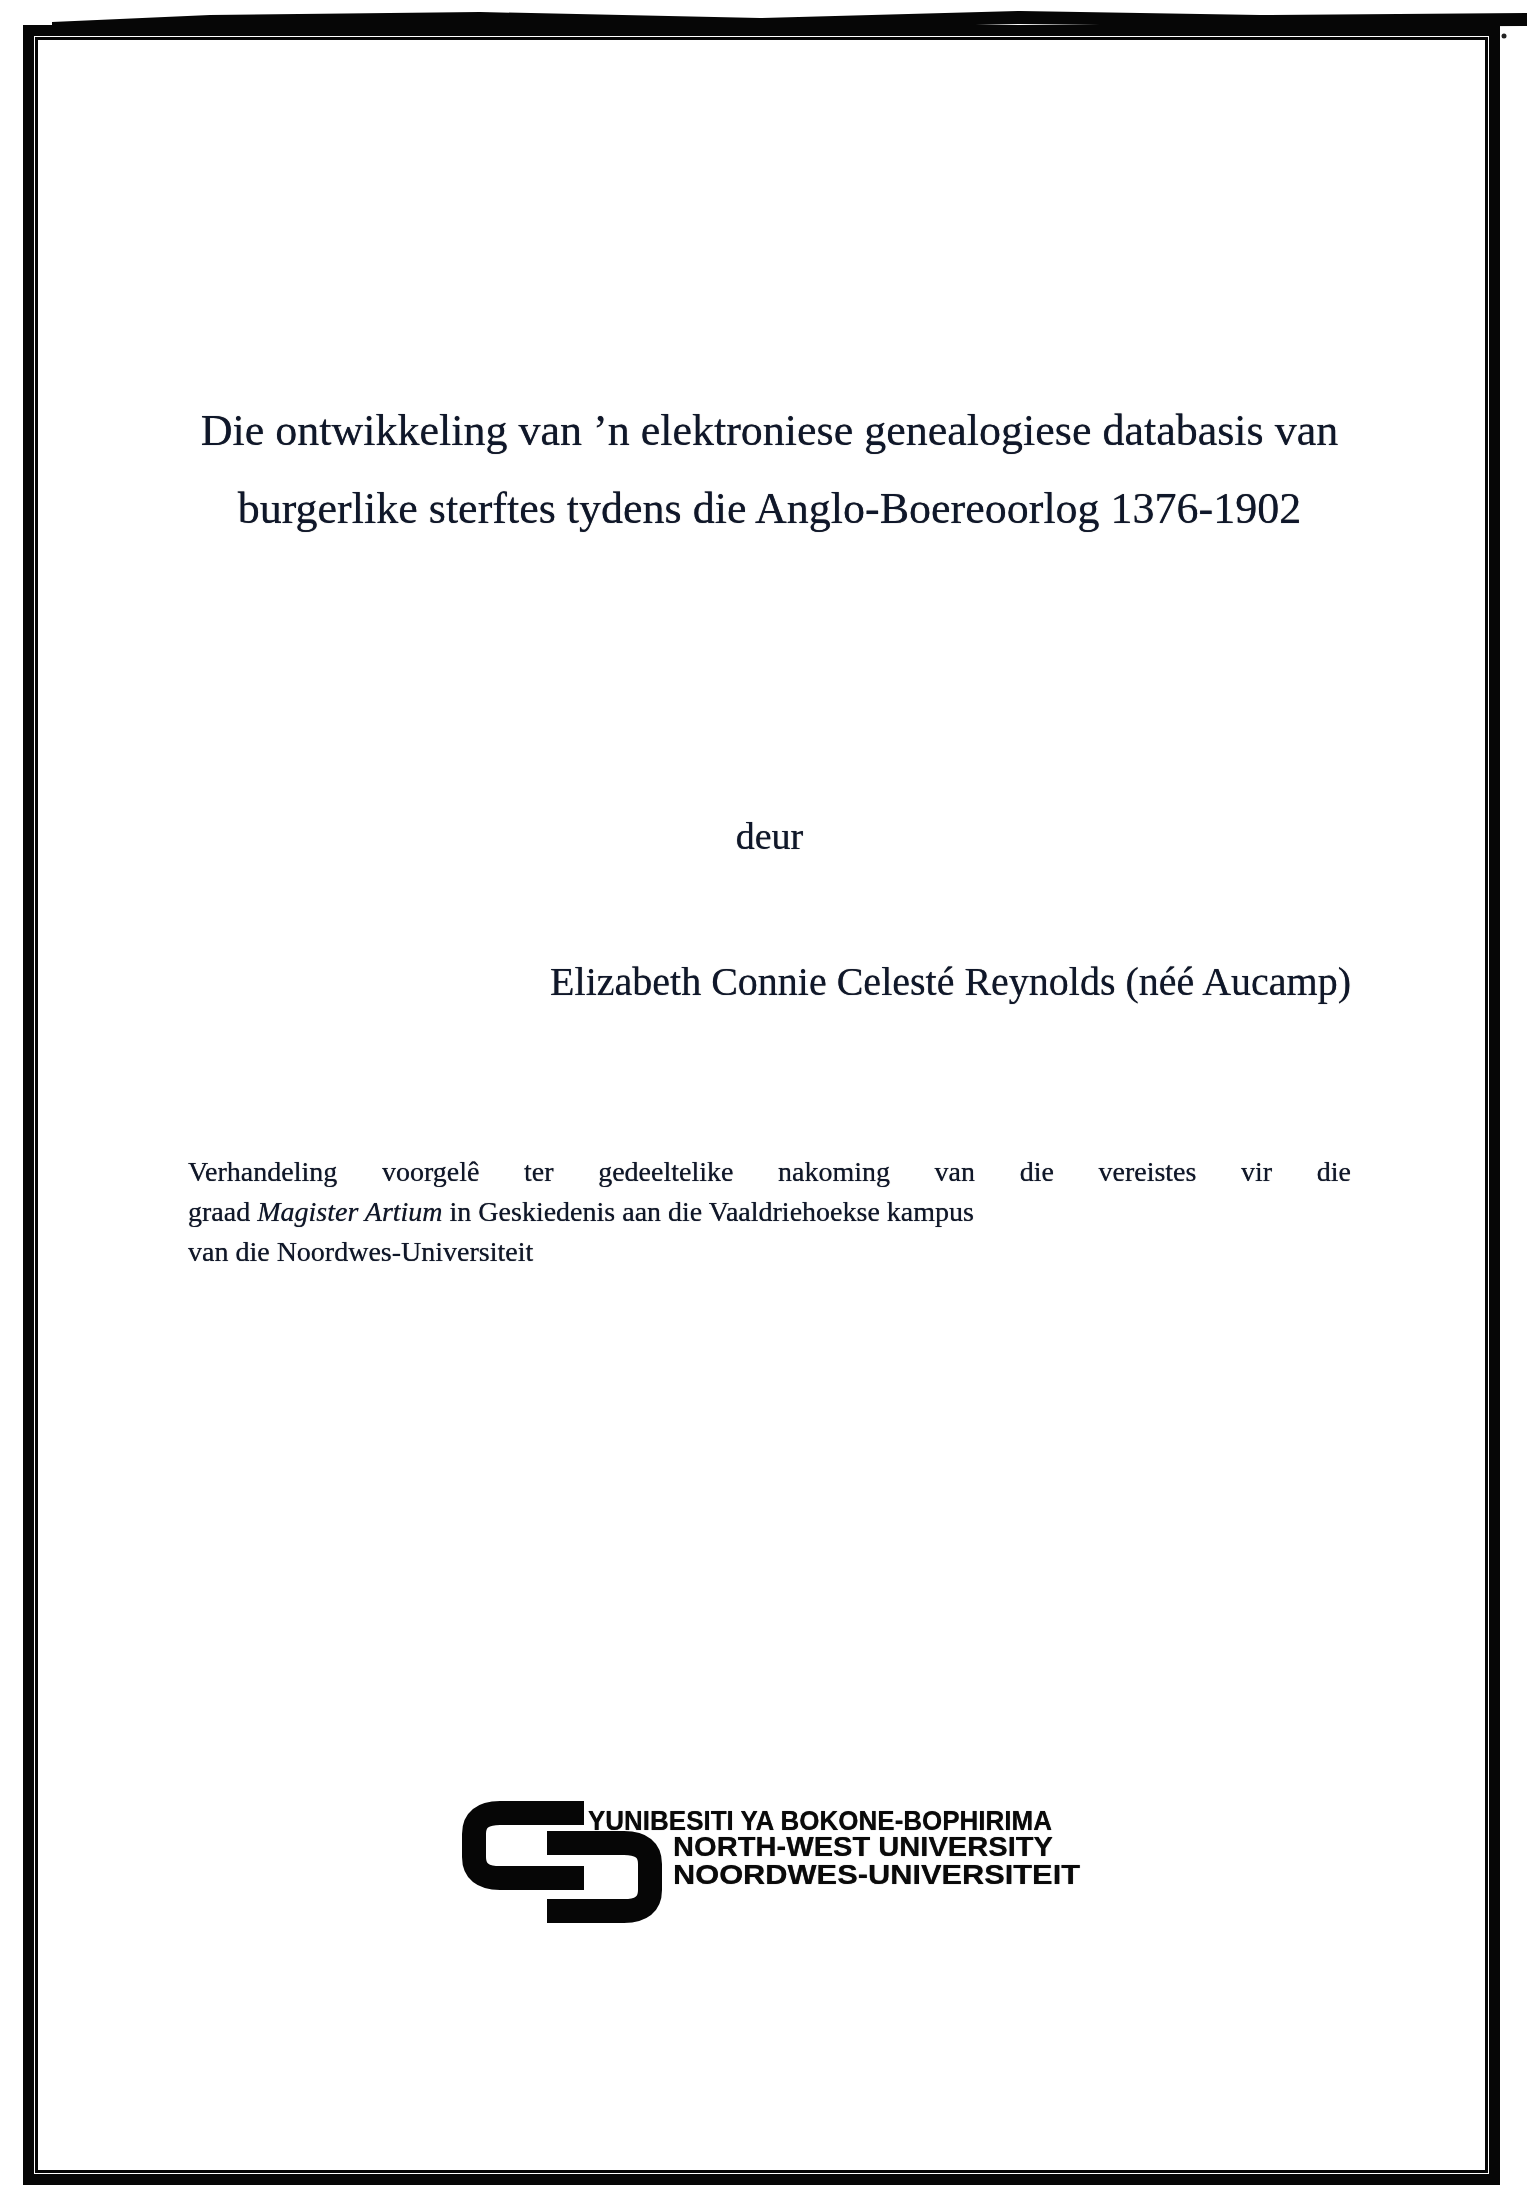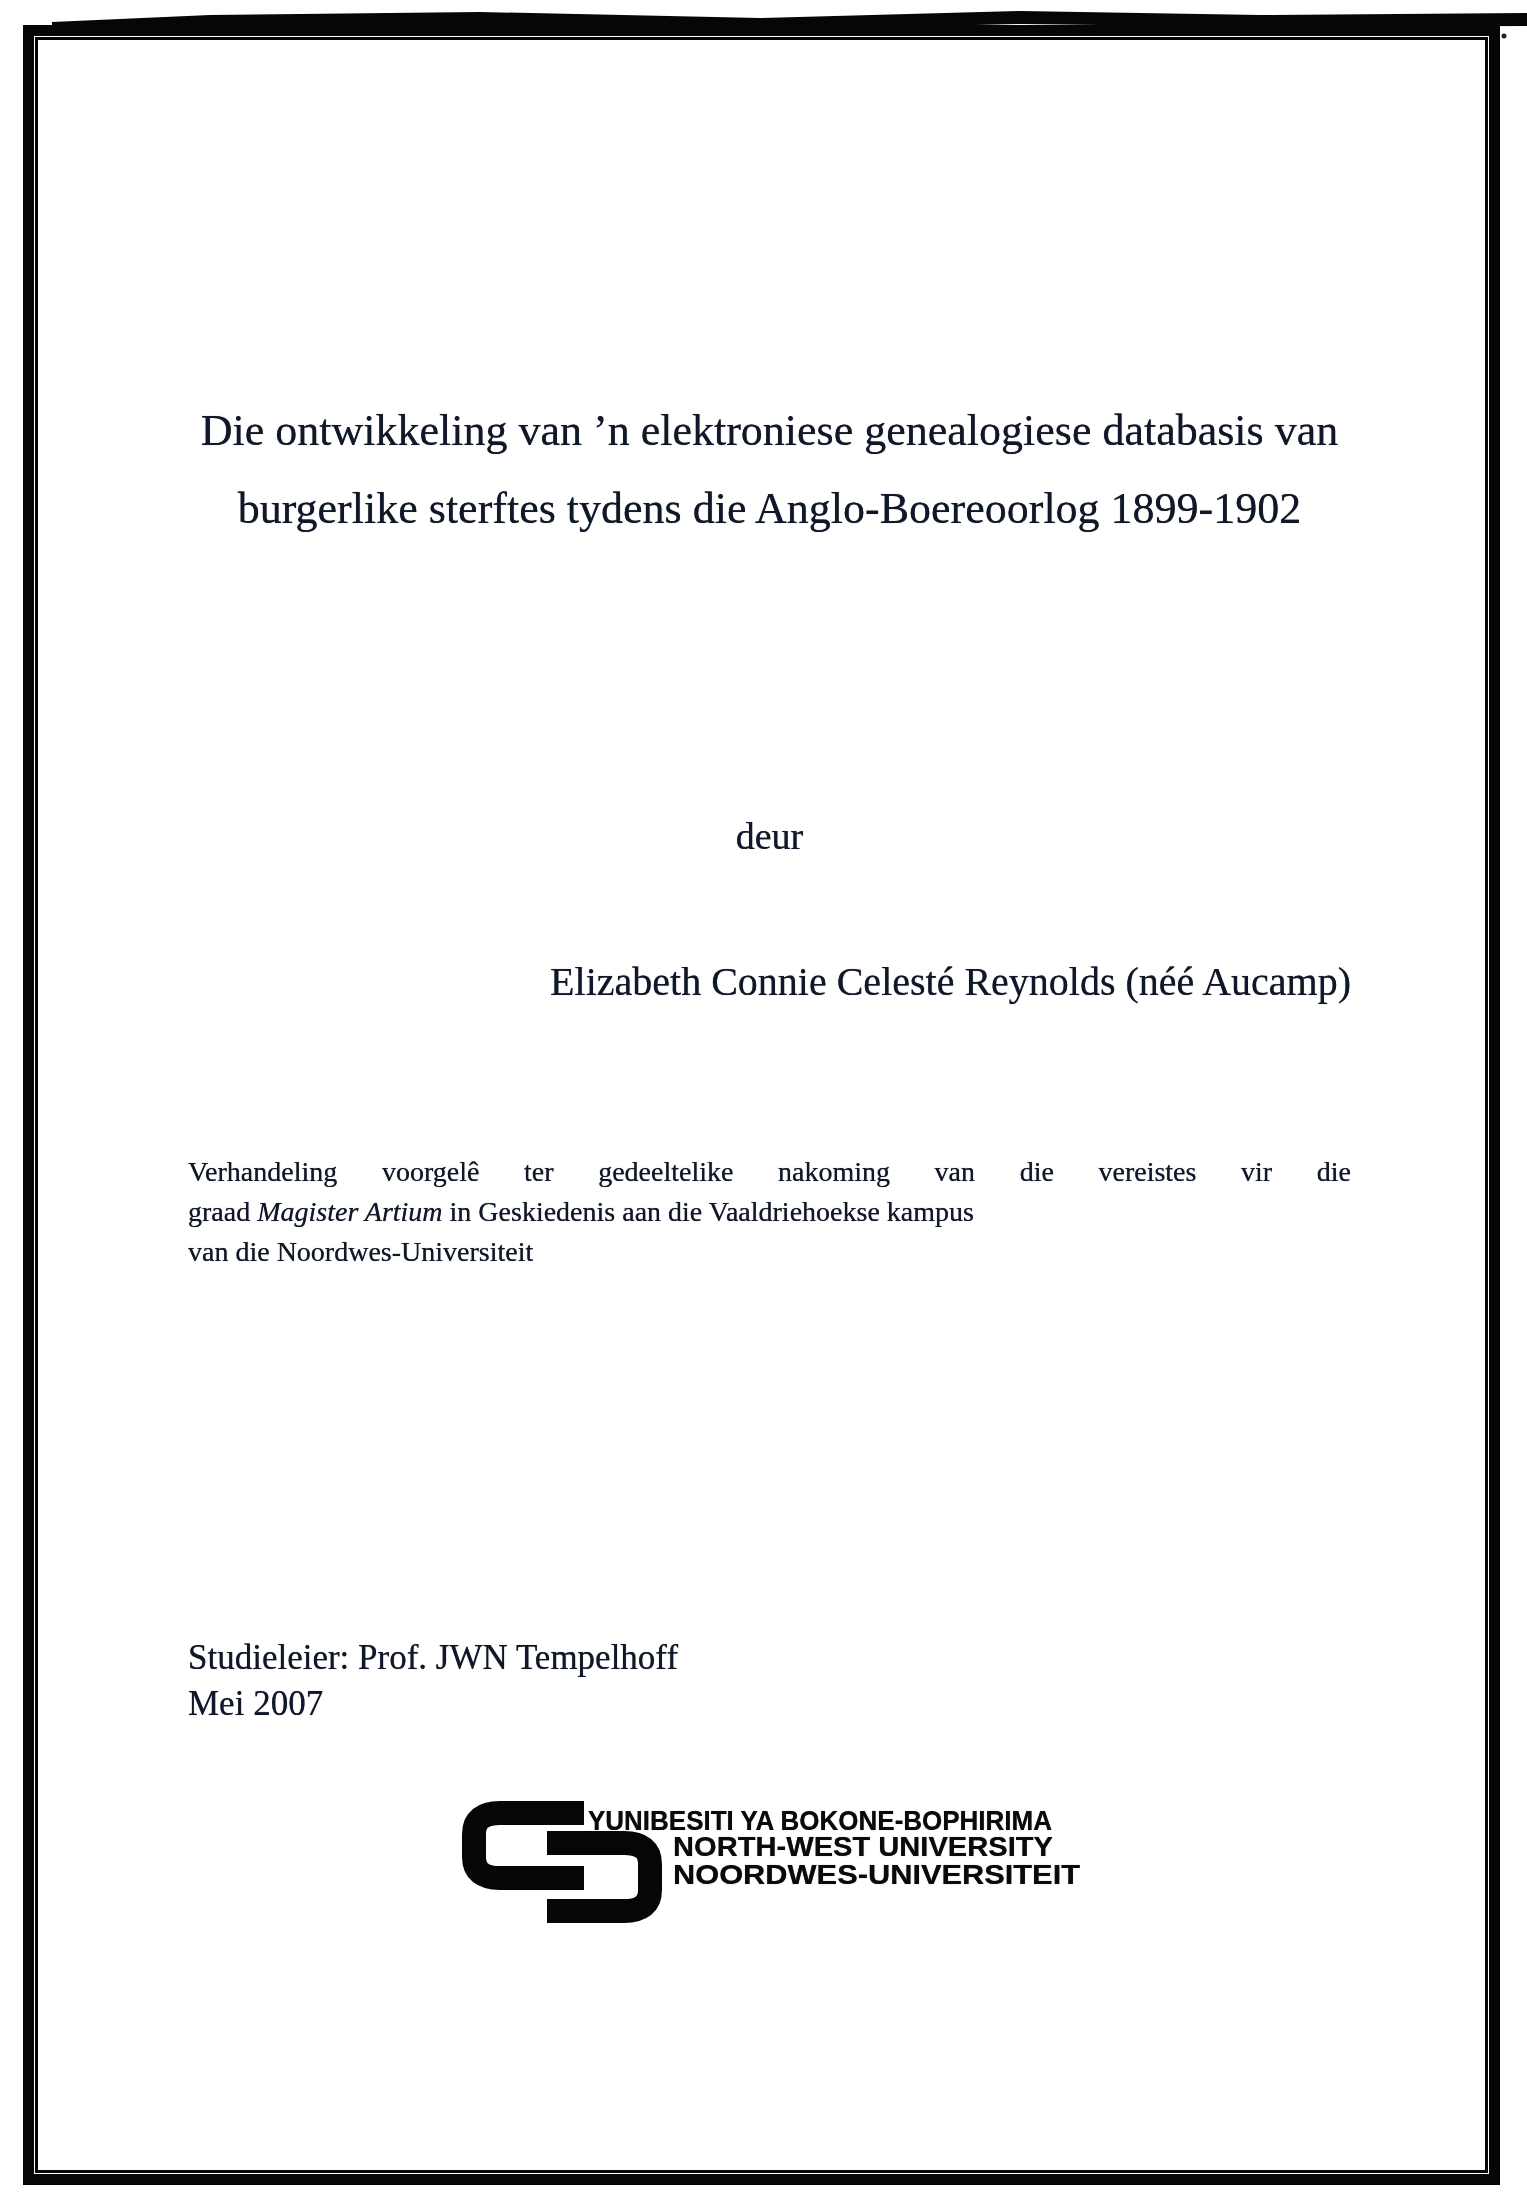--- a/index.html
+++ b/index.html
@@ -93,37 +93,33 @@
     <polygon fill="#060606" points="52,22 210,15 480,12 760,18 1020,11 1260,15 1527,13 1527,26 1260,27 1020,24 760,30 480,25 210,28 52,31"></polygon>
     <circle cx="1504" cy="36" r="2.5" fill="#222"></circle>
   </svg>
 
   <div class="frame">
     <div class="frame-inner"></div>
   </div>
 
   <div class="title-block">
     <div>Die ontwikkeling van ’n elektroniese genealogiese databasis van</div>
-    <div>burgerlike sterftes tydens die Anglo-Boereoorlog 1899-1902</div>
+    <div>burgerlike sterftes tydens die Anglo-Boereoorlog 1376-1902</div>
   </div>
 
   <div class="byline">deur</div>
 
   <div class="author">Elizabeth Connie Celesté Reynolds (néé Aucamp)</div>
 
   <div class="statement">
     <div class="justified">Verhandeling voorgelê ter gedeeltelike nakoming van die vereistes vir die</div>
     <div><span>graad </span><em>Magister Artium</em><span> in Geskiedenis aan die Vaaldriehoekse kampus</span></div>
     <div>van die Noordwes-Universiteit</div>
   </div>
 
-  <div class="supervisor-block">
-    <div>Studieleier: Prof. JWN Tempelhoff</div>
-    <div>Mei 2007</div>
-  </div>
 
   <div class="logo-block">
     <svg width="660" height="140" viewBox="0 0 660 140" aria-hidden="true">
       <path d="M122 13 H38 Q12 13 12 34 V57 Q12 78 38 78 H122" fill="none" stroke="#060606" stroke-width="24"></path>
       <path d="M85 43 H162 Q188 43 188 64 V90 Q188 111 162 111 H85" fill="none" stroke="#060606" stroke-width="24"></path>
       <text x="126" y="30" textLength="464" lengthAdjust="spacingAndGlyphs">YUNIBESITI YA BOKONE-BOPHIRIMA</text>
       <text x="211" y="56" textLength="380" lengthAdjust="spacingAndGlyphs">NORTH-WEST UNIVERSITY</text>
       <text x="211" y="84" textLength="407" lengthAdjust="spacingAndGlyphs">NOORDWES-UNIVERSITEIT</text>
     </svg>
   </div>

